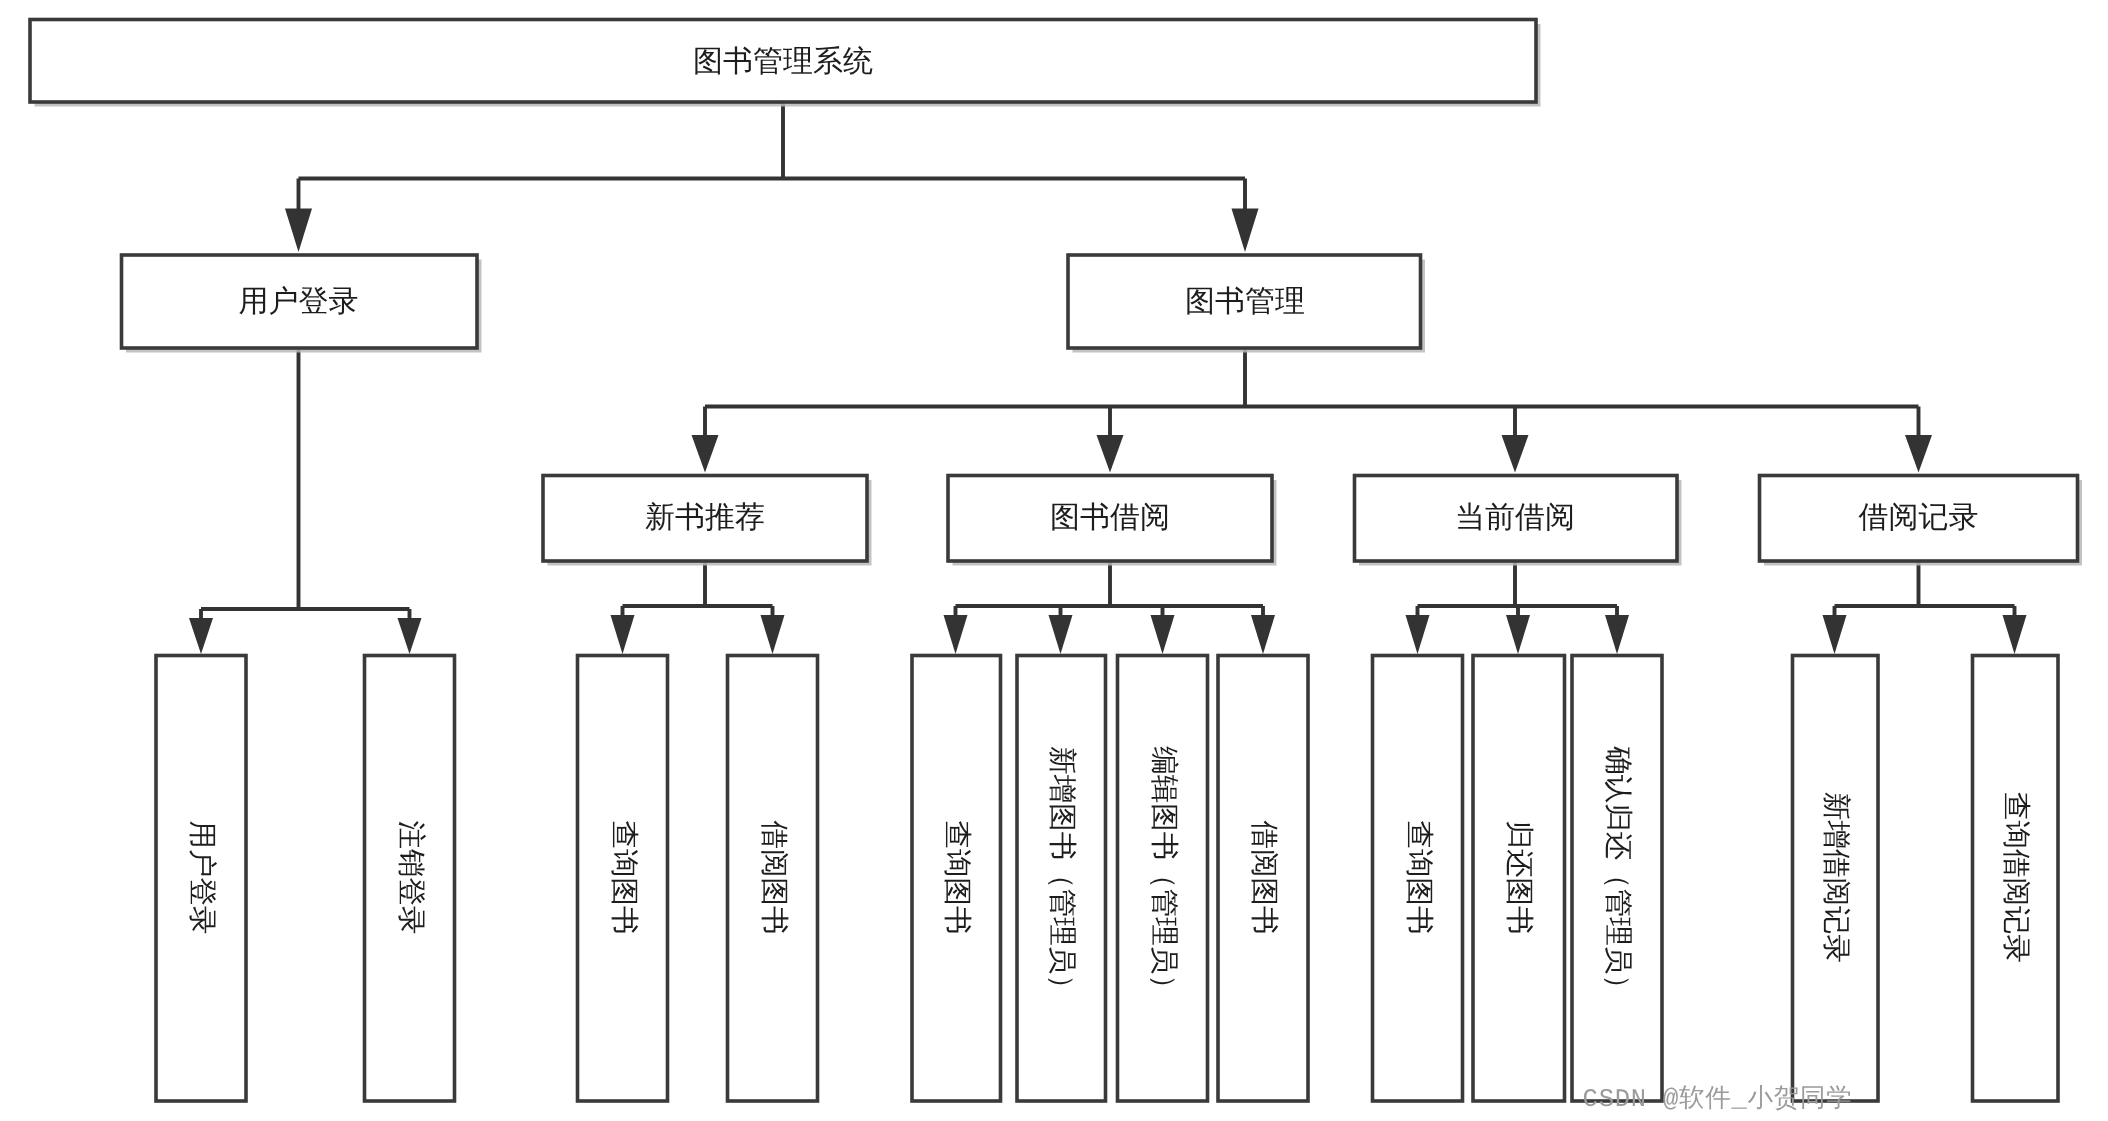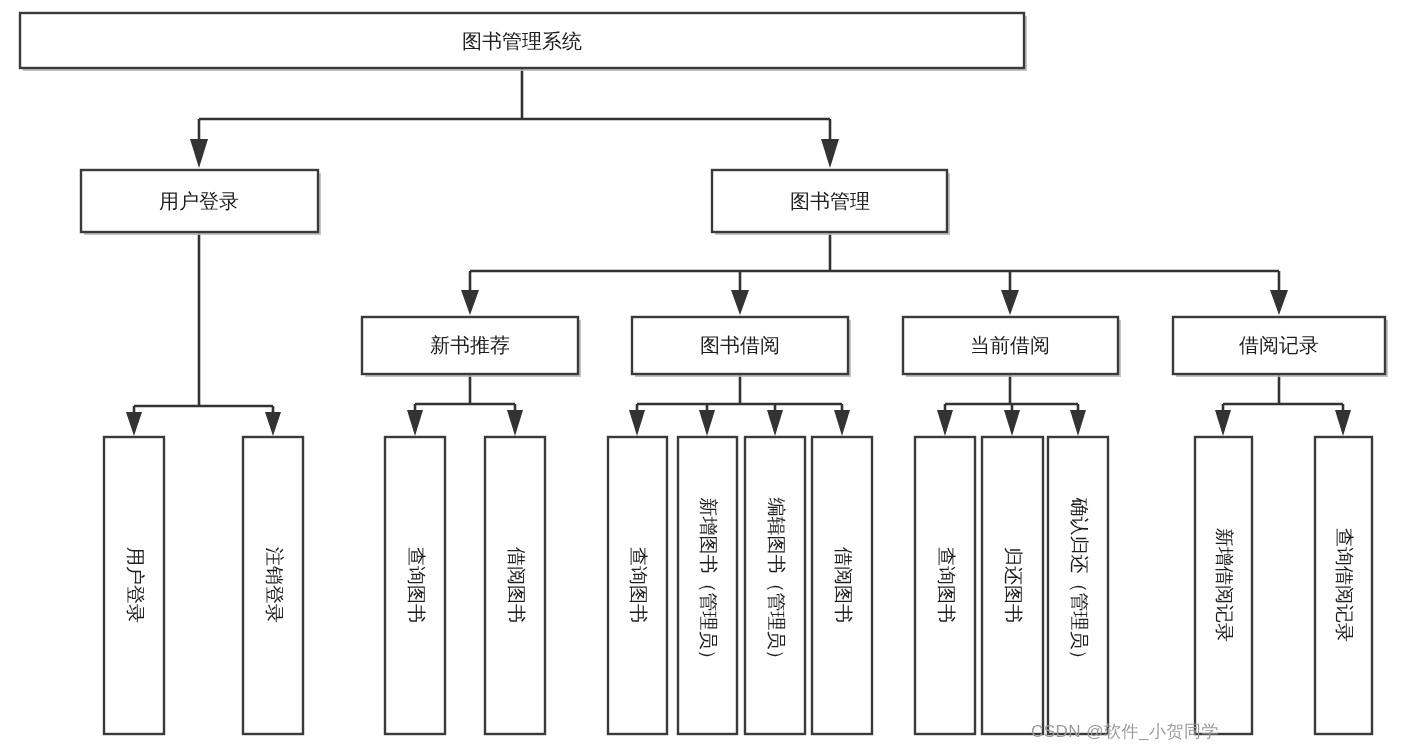--- a/index.html
+++ b/index.html
@@ -59,23 +59,23 @@
   .node-label-vertical {
     fill: #1d1d1d;
     font-family: "DejaVu Sans", "Liberation Sans", sans-serif;
     font-size: 19px;
     text-anchor: middle;
     dominant-baseline: middle;
     white-space: pre;
   }
   .watermark-text {
     position: absolute;
-    right: 24px;
+    right: 8px;
     bottom: 4px;
-    font-family: Liberation Sans, sans-serif;
+    font-family: Liberation Mono, monospace;
     font-size: 17px;
     color: #9b9b9b;
     letter-spacing: 0.5px;
     pointer-events: none;
     user-select: none;
     margin-left: 21px;
   }
 </style>
 </head>
 <body>

